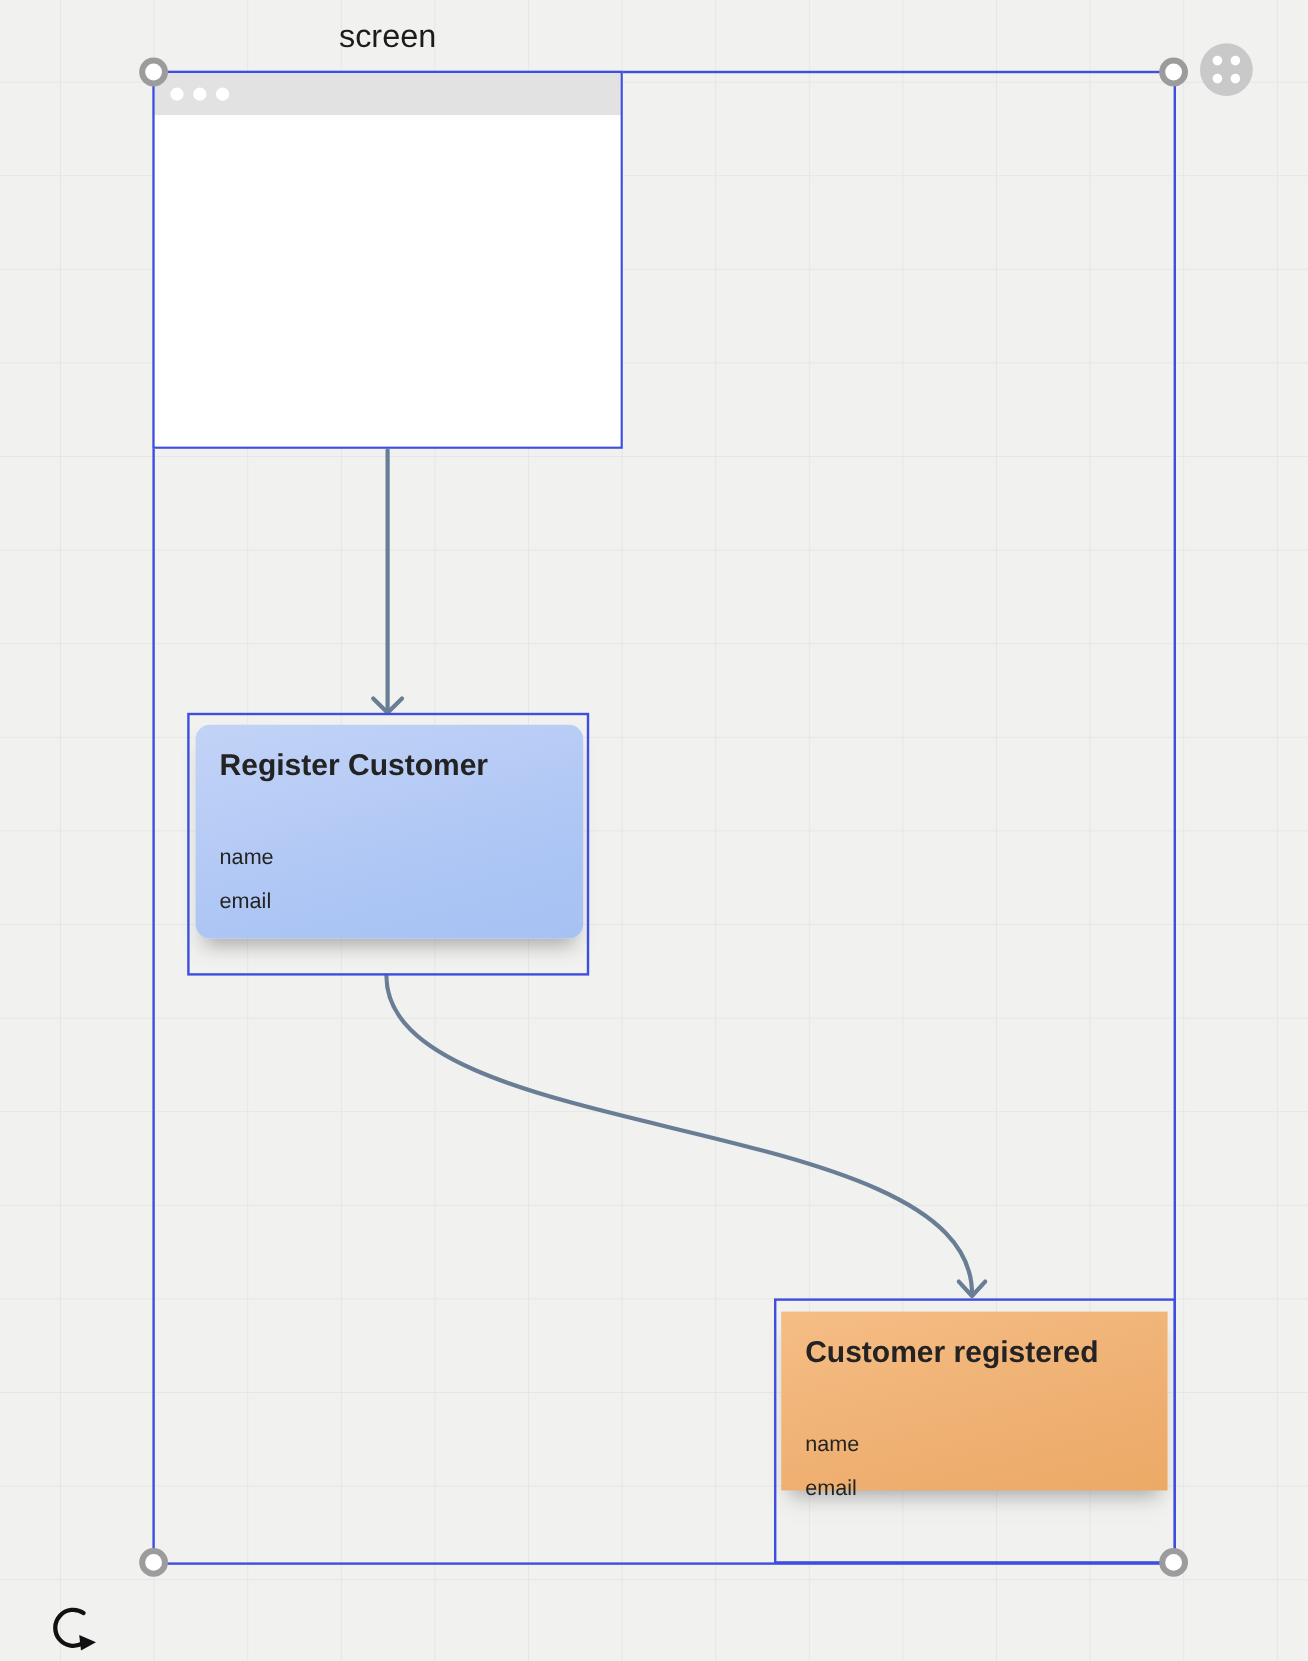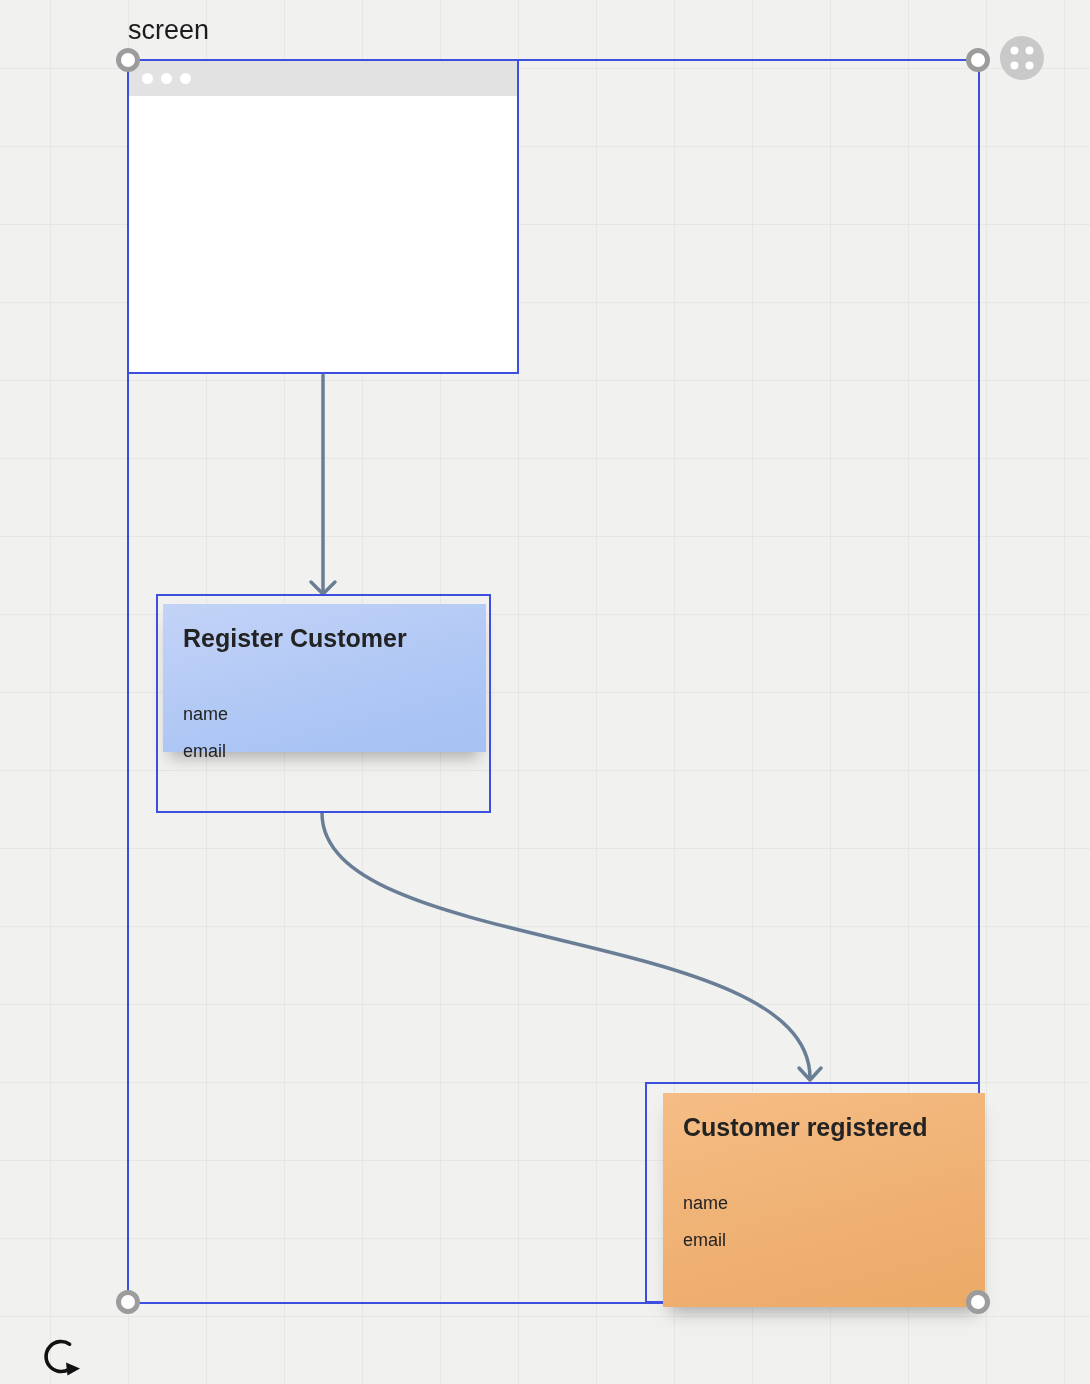--- a/index.html
+++ b/index.html
@@ -27,48 +27,48 @@
     border:2px solid #3e4fe0;
     box-sizing:border-box;
     background:transparent;
   }
   .frame-rect{left:127px;top:59px;width:853px;height:1245px;}
   .register-sel{left:156px;top:594px;width:335px;height:219px;}
   .registered-sel{left:645px;top:1082px;width:335px;height:221px;}
 
   .screen-label{
     position:absolute;left:128px;top:12px;width:390px;height:36px;
-    font-size:27px;line-height:36px;color:#1c1c1c;
+    text-align:center;font-size:27px;line-height:36px;color:#1c1c1c;
   }
   .browser{
     position:absolute;left:127px;top:59px;width:392px;height:315px;
     box-sizing:border-box;border:2px solid #3e4fe0;background:#ffffff;
   }
   .titlebar{
     position:absolute;left:0;top:0;right:0;height:35px;
     background:#e2e2e2;display:flex;align-items:center;padding-left:13px;gap:8px;
   }
   .tl-dot{width:11px;height:11px;border-radius:50%;background:#ffffff;}
   .browser-body{position:absolute;left:0;top:35px;right:0;bottom:0;background:#ffffff;}
 
   .card{
     position:absolute;box-sizing:border-box;
     padding:18px 20px;color:#232323;
     box-shadow:0 12px 16px -7px rgba(110,110,110,.55);
   }
   .card-title{font-size:25px;font-weight:bold;line-height:32px;}
   .card-fields{margin-top:42px;font-size:18px;line-height:37px;}
   .card-blue{
-    left:163px;top:604px;width:323px;height:148px;
+    left:163px;top:604px;width:323px;height:178px;
     background:linear-gradient(165deg,#c3d3f7 0%,#aac4f4 75%,#a7c1f3 100%);
+    border-radius:12px;
   }
   .card-orange{
-    left:651px;top:1093px;width:322px;height:214px;
+    left:651px;top:1093px;width:322px;height:149px;
     background:linear-gradient(165deg,#f5bd85 0%,#eeae6f 70%,#ecaa66 100%);
-    margin-left:12px;
   }
 
   .handle{
     position:absolute;width:14px;height:14px;border-radius:50%;
     background:#ffffff;border:5px solid #9c9c9c;box-sizing:content-box;
   }
   .h-tl{left:116px;top:48px;}
   .h-tr{left:966px;top:48px;}
   .h-bl{left:116px;top:1290px;}
   .h-br{left:966px;top:1290px;}

